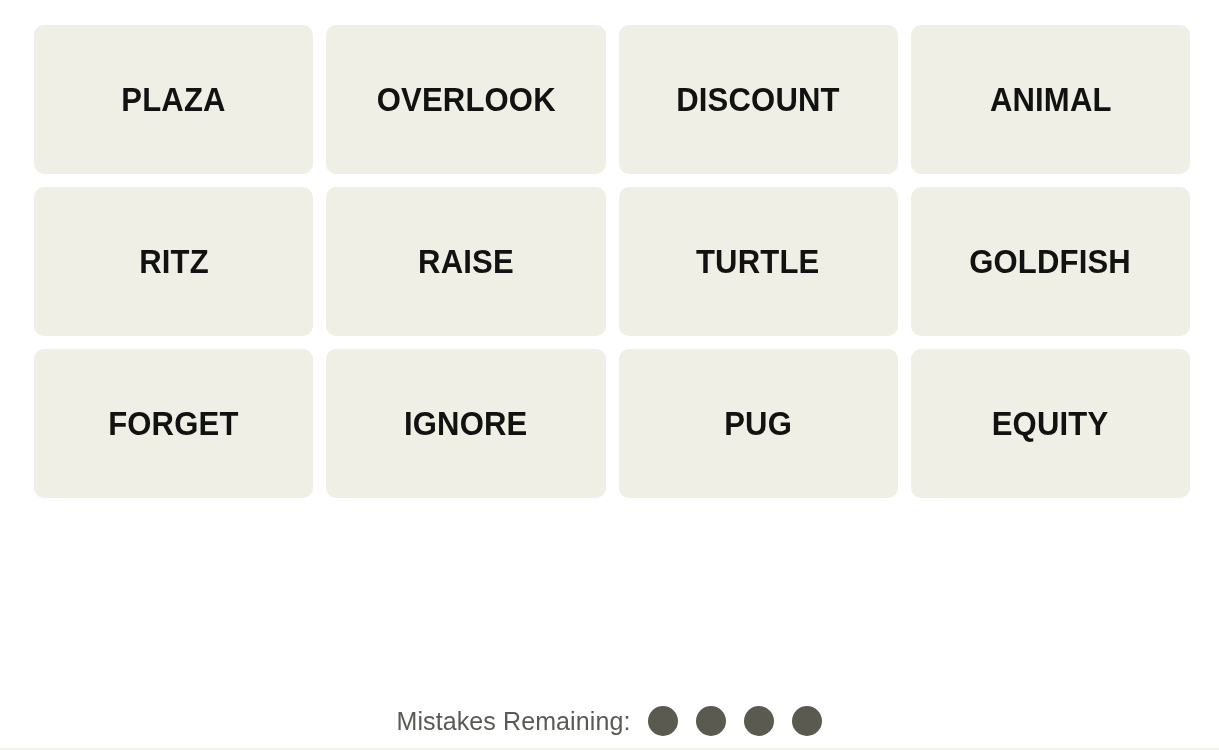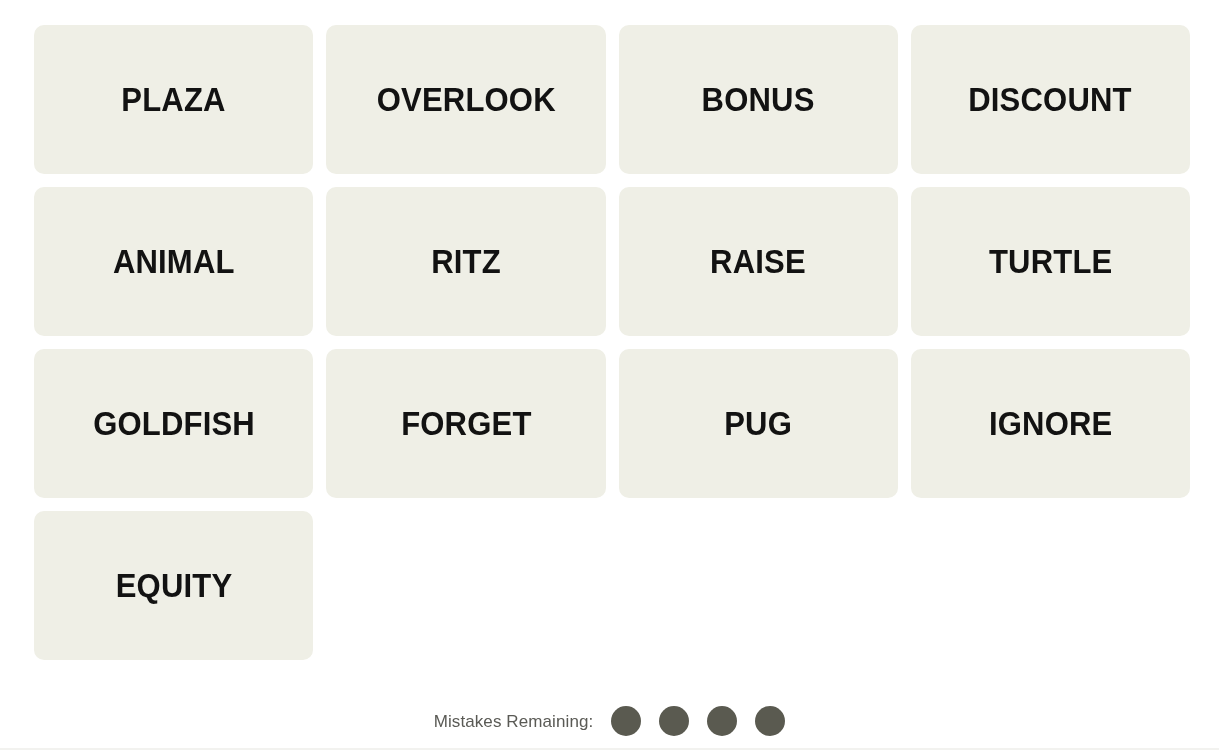--- a/index.html
+++ b/index.html
@@ -68,21 +68,21 @@
     top: 700px;
     width: 1219px;
     height: 42px;
     display: flex;
     align-items: center;
     justify-content: center;
   }
 
   #mistakes-label {
     font-family: "Liberation Sans", "DejaVu Sans", sans-serif;
-    font-size: 17px;
+    font-size: 25px;
     font-weight: 400;
     color: #5a5a55;
     line-height: 1;
     letter-spacing: 0.1px;
     white-space: nowrap;
   }
 
   #mistakes-dots {
     display: flex;
     align-items: center;
@@ -116,23 +116,20 @@
 
   <div id="puzzle-grid">
 
     <div class="word-tile">
       <span class="word-tile-label">PLAZA</span>
     </div>
     <div class="word-tile">
       <span class="word-tile-label">OVERLOOK</span>
     </div>
     <div class="word-tile">
-      <span class="word-tile-label">BONUS</span>
-    </div>
-    <div class="word-tile">
       <span class="word-tile-label">DISCOUNT</span>
     </div>
 
     <div class="word-tile">
       <span class="word-tile-label">ANIMAL</span>
     </div>
     <div class="word-tile">
       <span class="word-tile-label">RITZ</span>
     </div>
 
@@ -143,24 +140,24 @@
       <span class="word-tile-label">TURTLE</span>
     </div>
     <div class="word-tile">
       <span class="word-tile-label">GOLDFISH</span>
     </div>
     <div class="word-tile">
       <span class="word-tile-label">FORGET</span>
     </div>
 
     <div class="word-tile">
-      <span class="word-tile-label">PUG</span>
+      <span class="word-tile-label">IGNORE</span>
     </div>
     <div class="word-tile">
-      <span class="word-tile-label">IGNORE</span>
+      <span class="word-tile-label">PUG</span>
     </div>
     <div class="word-tile">
       <span class="word-tile-label">EQUITY</span>
     </div>
 
   </div>
 
   <div id="mistakes-row">
     <span id="mistakes-label">Mistakes Remaining:</span>
     <div id="mistakes-dots">

